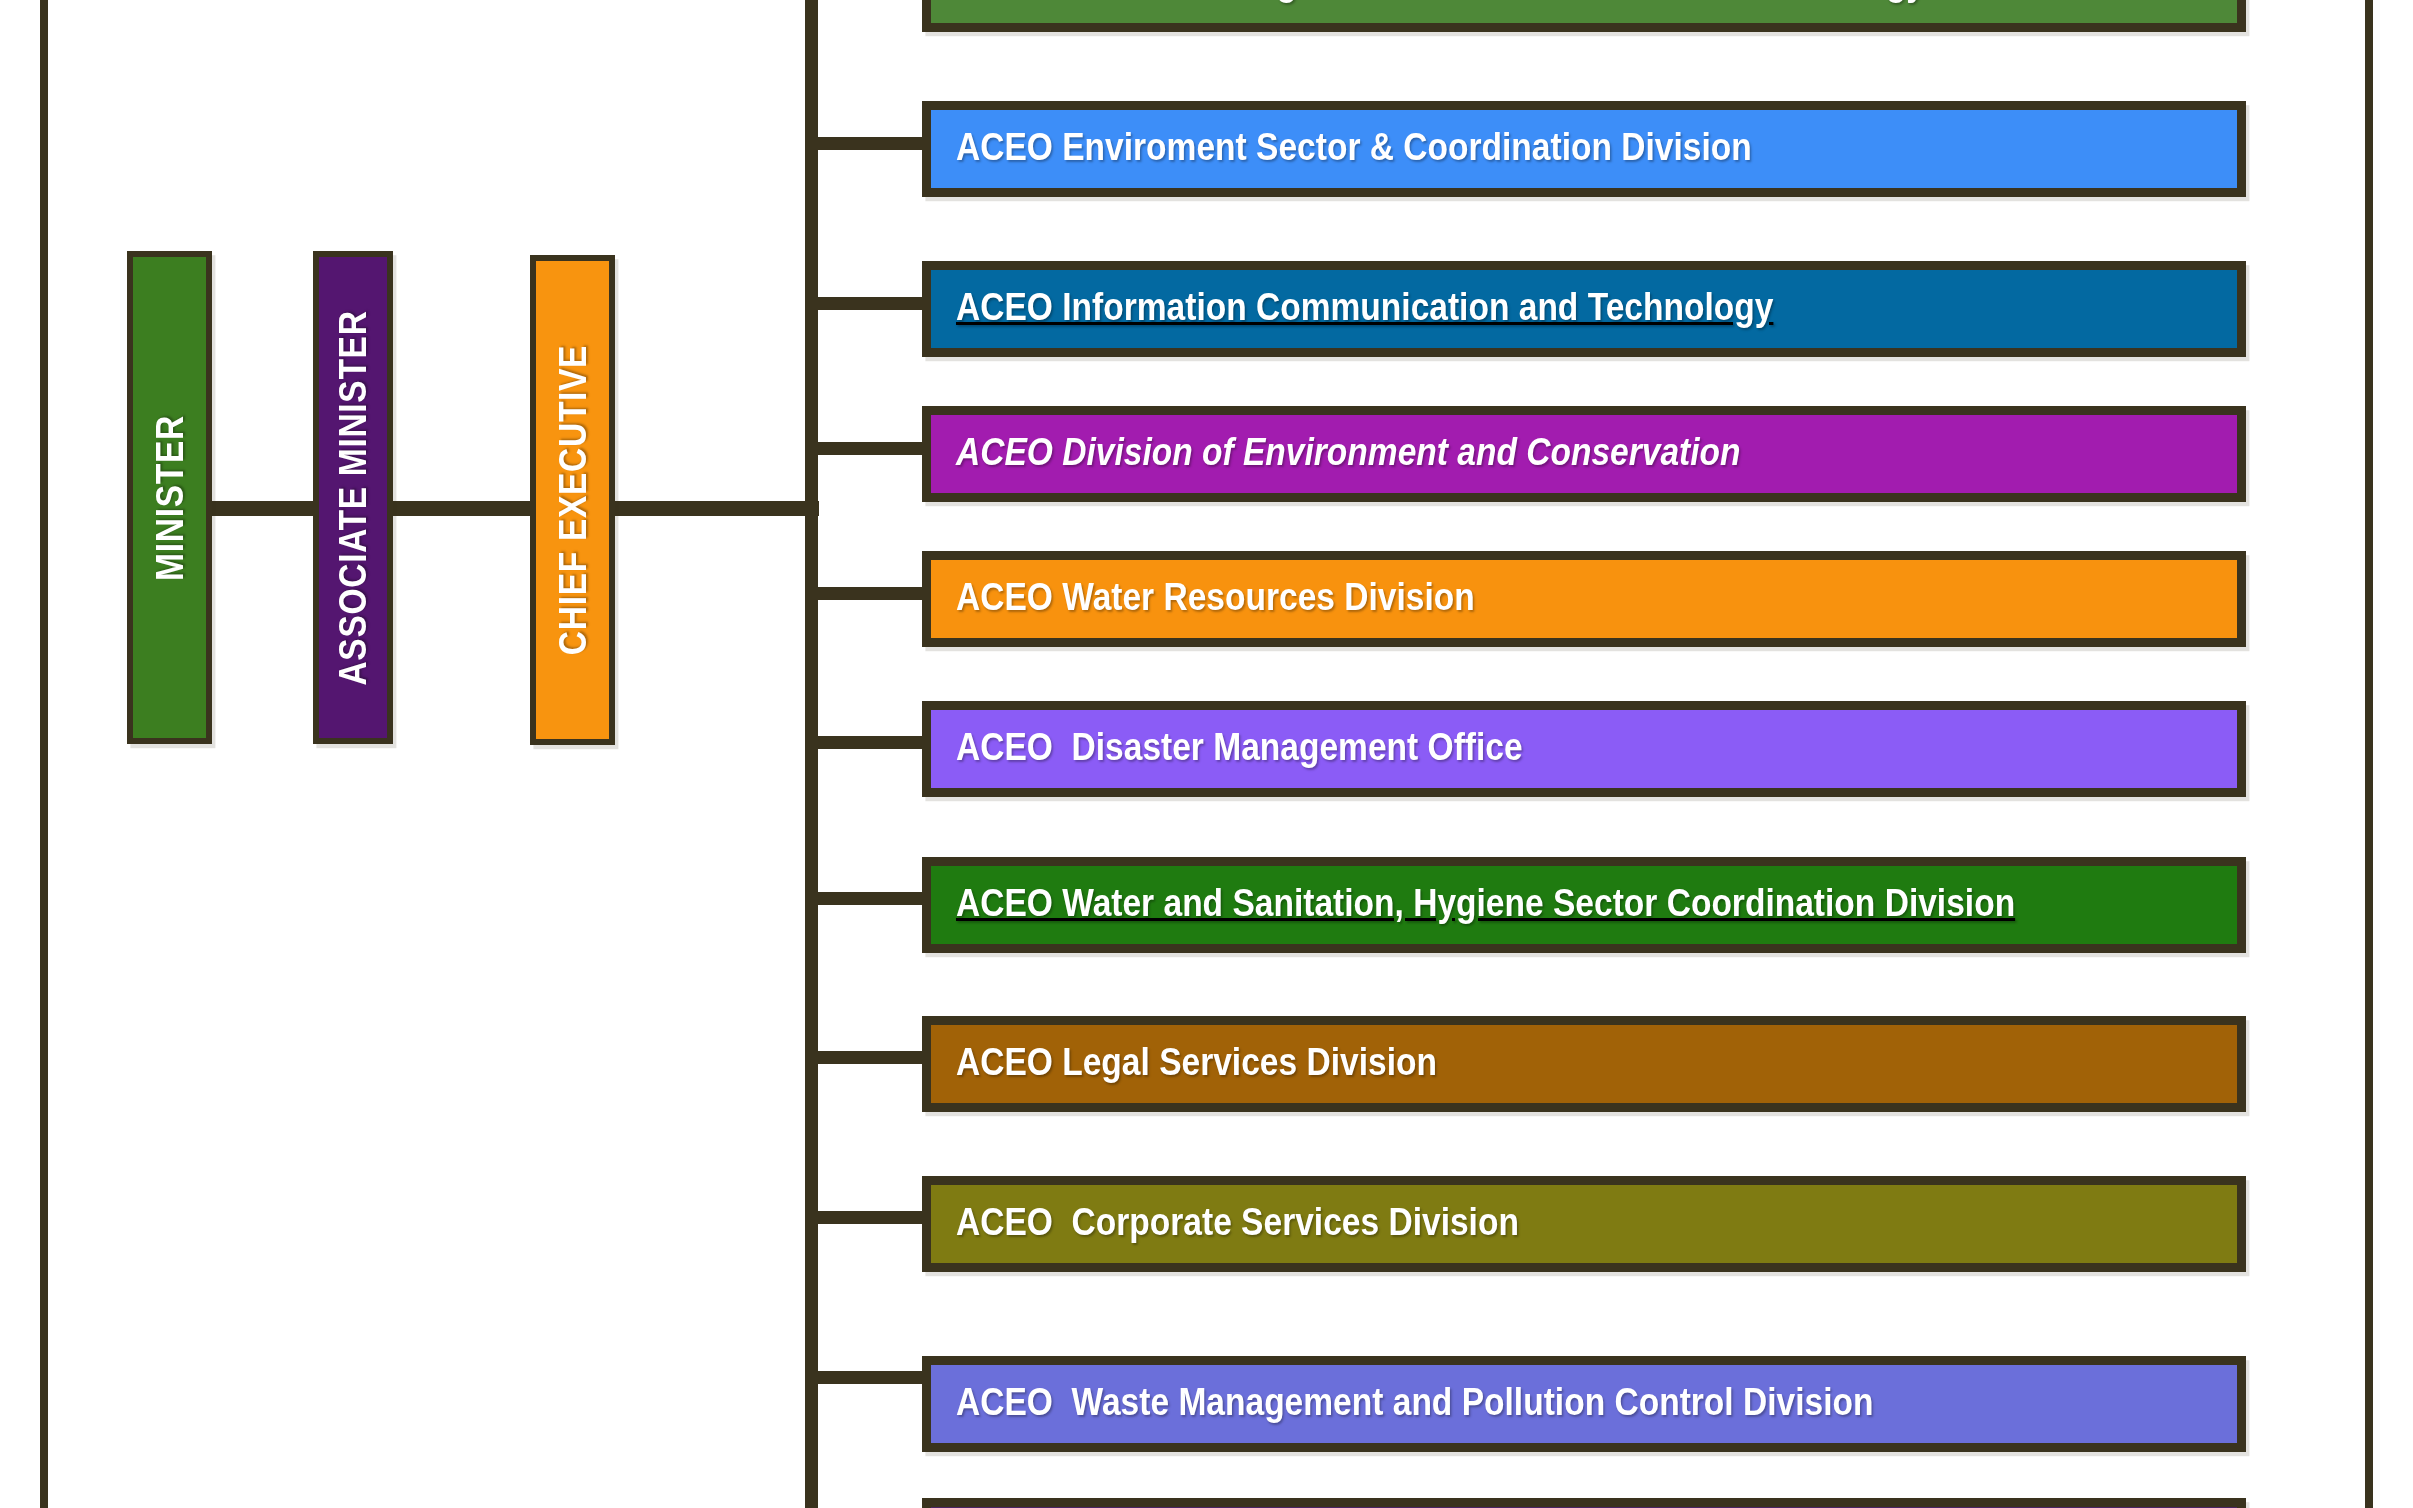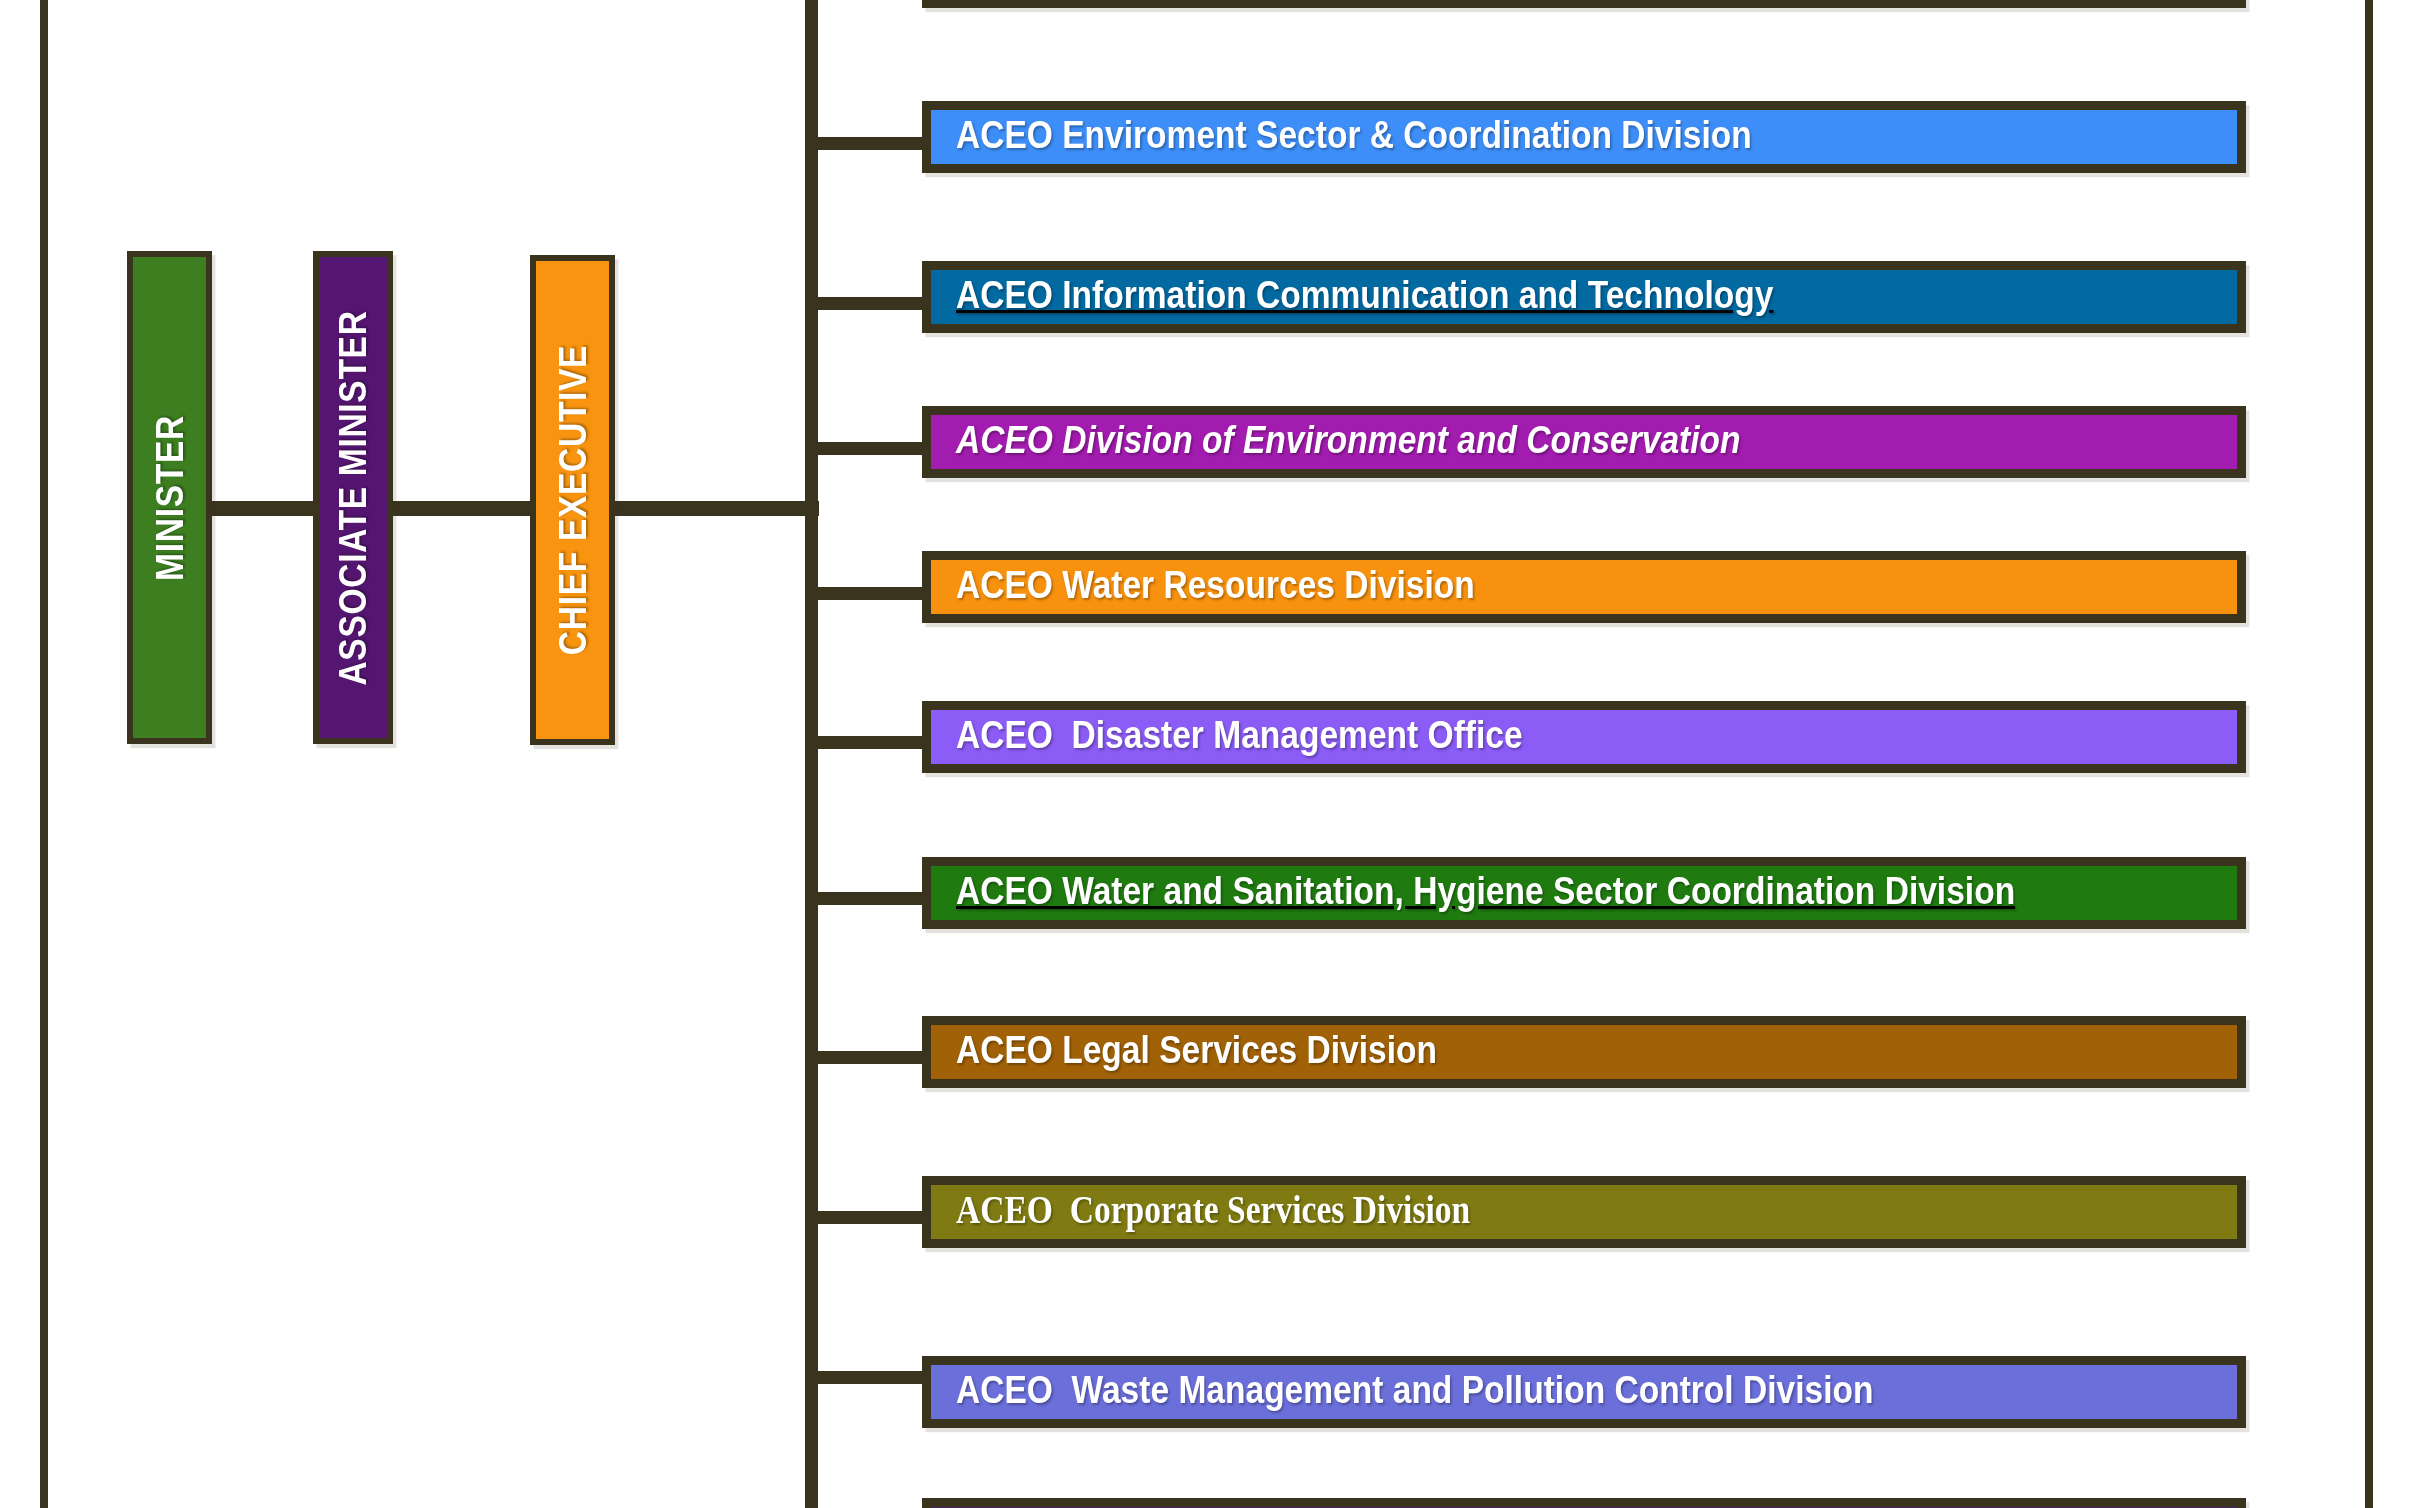--- a/index.html
+++ b/index.html
@@ -17,21 +17,21 @@
     border:6.7px solid #3A331E;box-sizing:border-box;
     box-shadow:3.4px 4.2px 0 rgba(59,51,30,0.14);
   }
   .vlabel{
     position:absolute;left:50%;top:50%;
     transform:translate(-50%,-50%) rotate(-90deg) scaleX(0.86);
     white-space:nowrap;color:#ffffff;font-weight:bold;font-size:39px;
     letter-spacing:0.8px;text-shadow:1.7px 1.7px 2.5px rgba(0,0,0,0.30);
   }
   .bar{
-    position:absolute;left:922px;width:1324px;height:72px;
+    position:absolute;left:922px;width:1324px;height:96px;
     border:9.2px solid #3A331E;box-sizing:border-box;
     display:flex;align-items:center;
     padding-left:25px;padding-bottom:6px;
     box-shadow:3.4px 4.2px 0 rgba(59,51,30,0.14);
   }
   .blabel{
     color:#ffffff;font-weight:bold;font-size:39px;line-height:1;
     white-space:pre;transform:scaleX(0.86);transform-origin:0 50%;
     text-shadow:1.7px 1.7px 2.5px rgba(0,0,0,0.30);
   }
@@ -77,21 +77,21 @@
       </div>
       <div class="bar" style="top: 701px; background: #8b5cf6;">
         <span class="blabel">ACEO  Disaster Management Office</span>
       </div>
       <div class="bar" style="top: 857px; background: rgb(31, 123, 16); text-decoration: underline;">
         <span class="blabel">ACEO Water and Sanitation, Hygiene Sector Coordination Division</span>
       </div>
       <div class="bar" style="top: 1016px; background: #a16207;">
         <span class="blabel">ACEO Legal Services Division</span>
       </div>
-      <div class="bar" style="top: 1176px; background: rgb(127, 123, 18); font-family: Liberation Serif, serif;">
+      <div class="bar" style="top: 1176px; background: rgb(127, 123, 18);">
         <span class="blabel">ACEO  Corporate Services Division</span>
       </div>
       <div class="bar" style="top: 1336px; background: rgb(107, 111, 218); margin-top: 20px;">
         <span class="blabel">ACEO  Waste Management and Pollution Control Division</span>
       </div>
       <div class="bar" style="top: 1498px; background: rgb(74, 37, 99);">
         <span class="blabel"></span>
       </div>
     </div>
 

